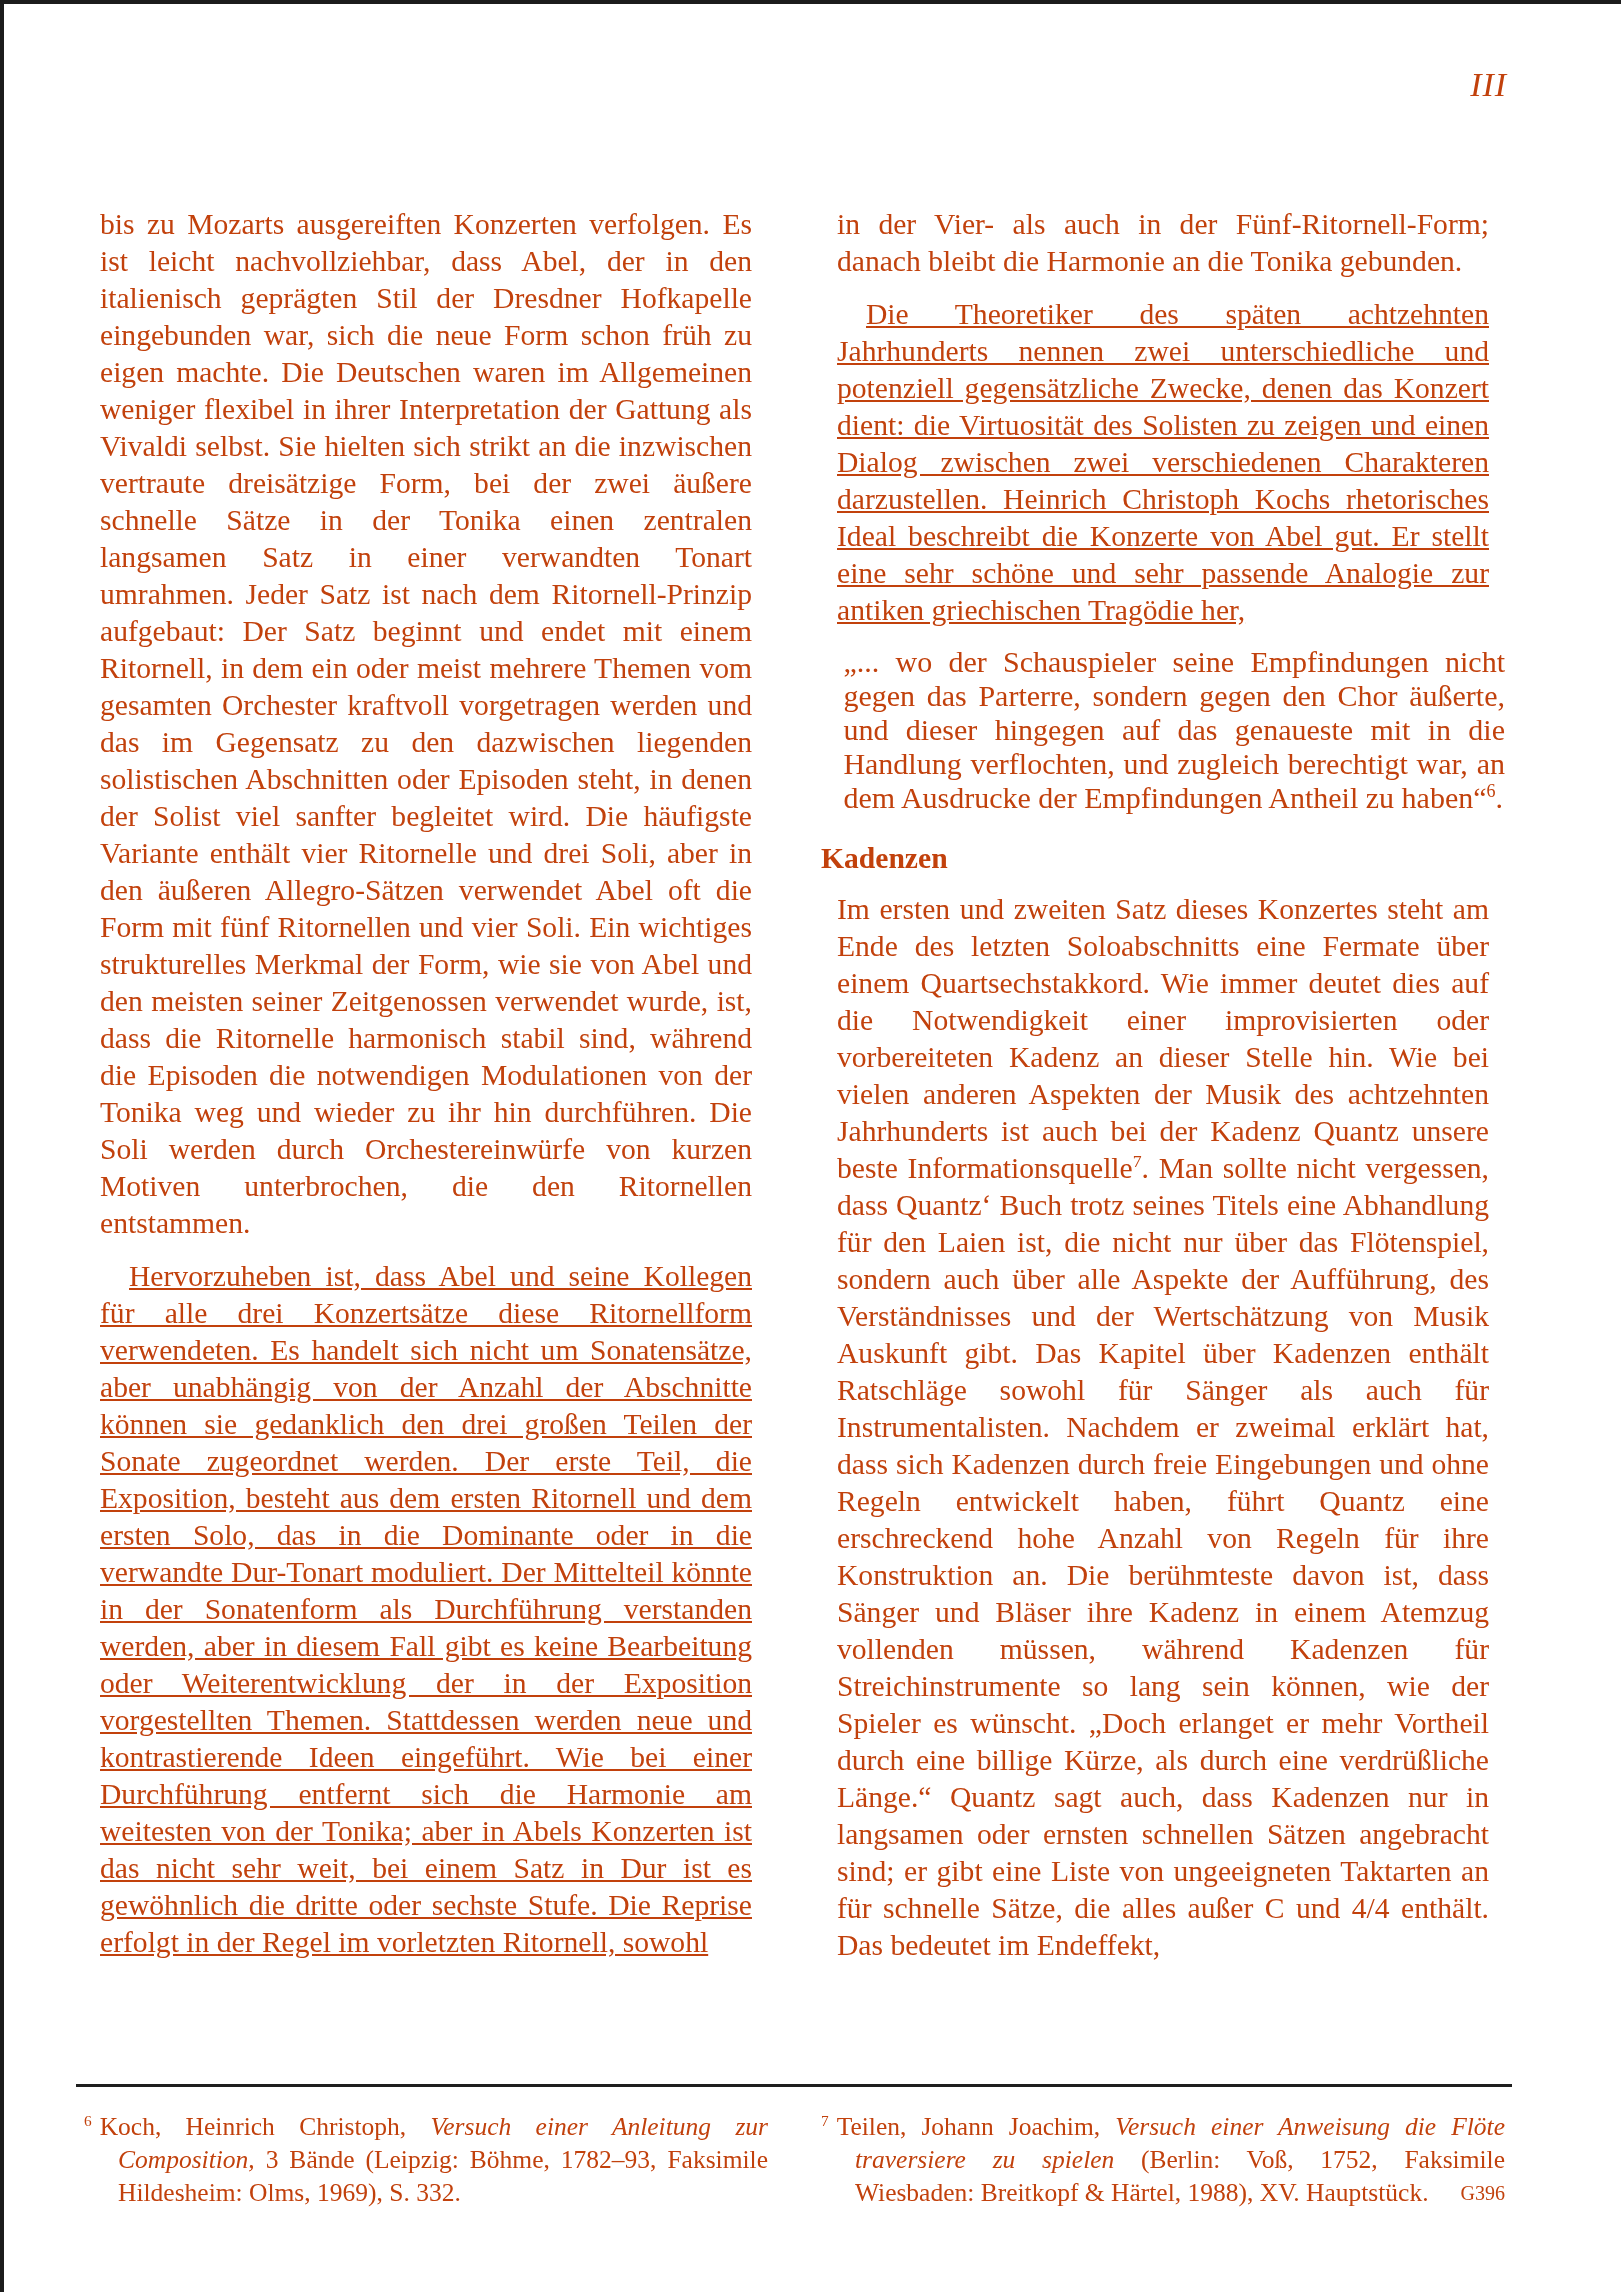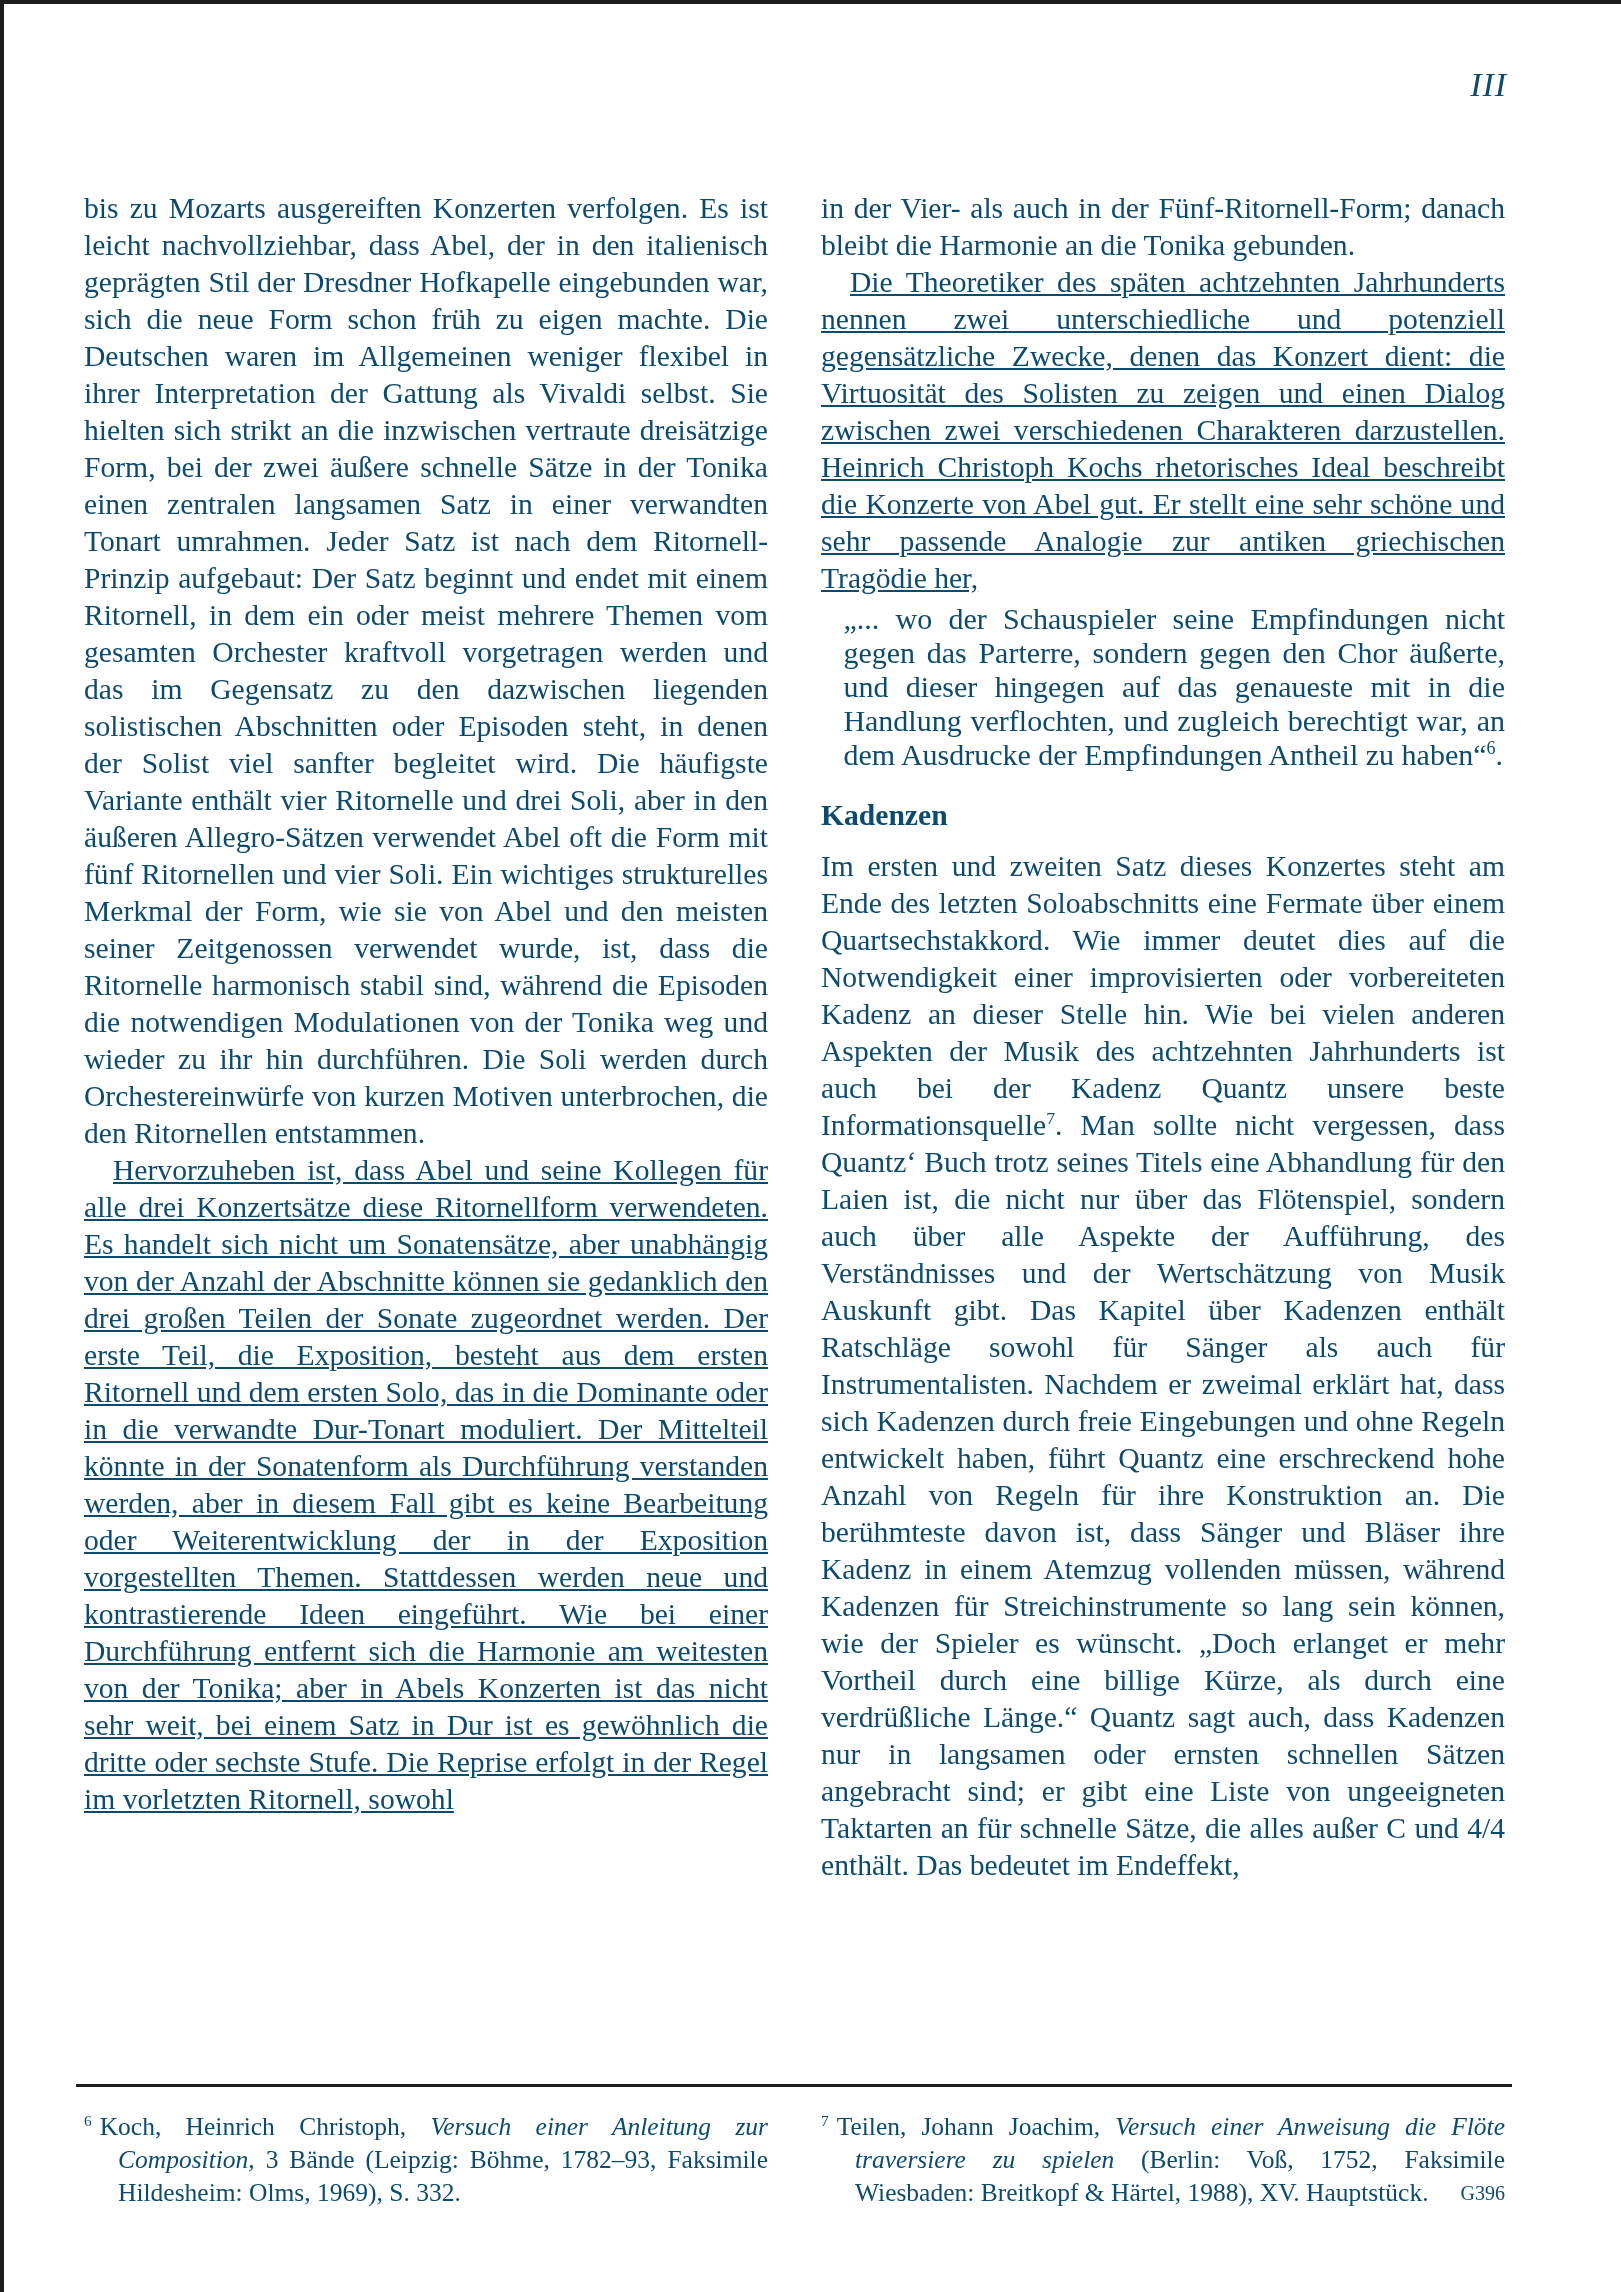--- a/index.html
+++ b/index.html
@@ -5,21 +5,21 @@
   html, body {
     margin: 0;
     padding: 0;
     background: #e8e8e8;
   }
   .page {
     position: relative;
     width: 1622px;
     height: 2293px;
     background: #ffffff;
-    color: #0c4a6e;
+    color: #c2410c;
     font-family: "Liberation Serif", serif;
     overflow: hidden;
     box-sizing: border-box;
   }
   
   .scan-edge-top {
     position: absolute; top: 0; left: 0; width: 100%; height: 3.6px;
     background: #1c1c1c;
   }
   .scan-edge-left {
@@ -41,21 +41,21 @@
     width: 1421px;
     display: flex;
     gap: 53px;
   }
   .col {
     width: 684px;
     font-size: 29.6px;
     line-height: 37px;
     text-align: justify;
   }
-  .para { margin: 0; }
+  .para { margin: 16px; }
   .para.indent { text-indent: 29px; text-decoration: underline; }
   .quote {
     margin: 5.4px 0 0 22.4px;
     font-size: 30px;
     line-height: 34px;
     text-align: justify;
   }
   sup {
     font-size: 0.6em;
     line-height: 0;

